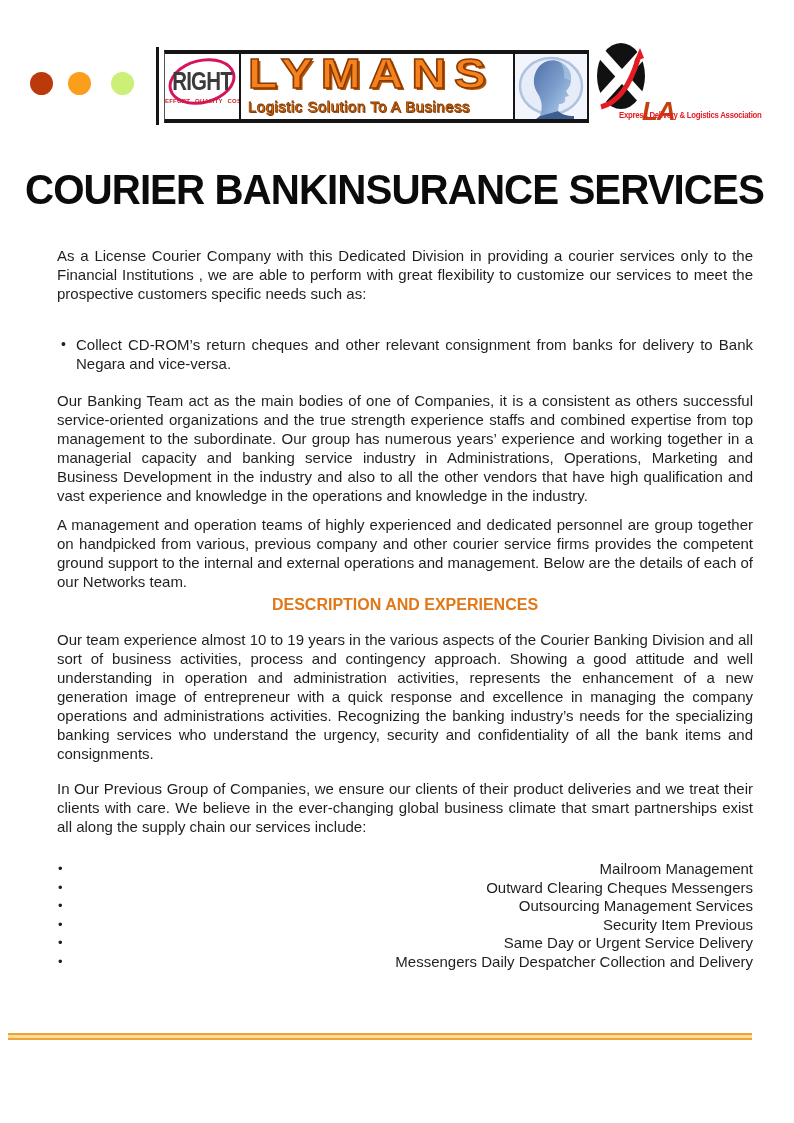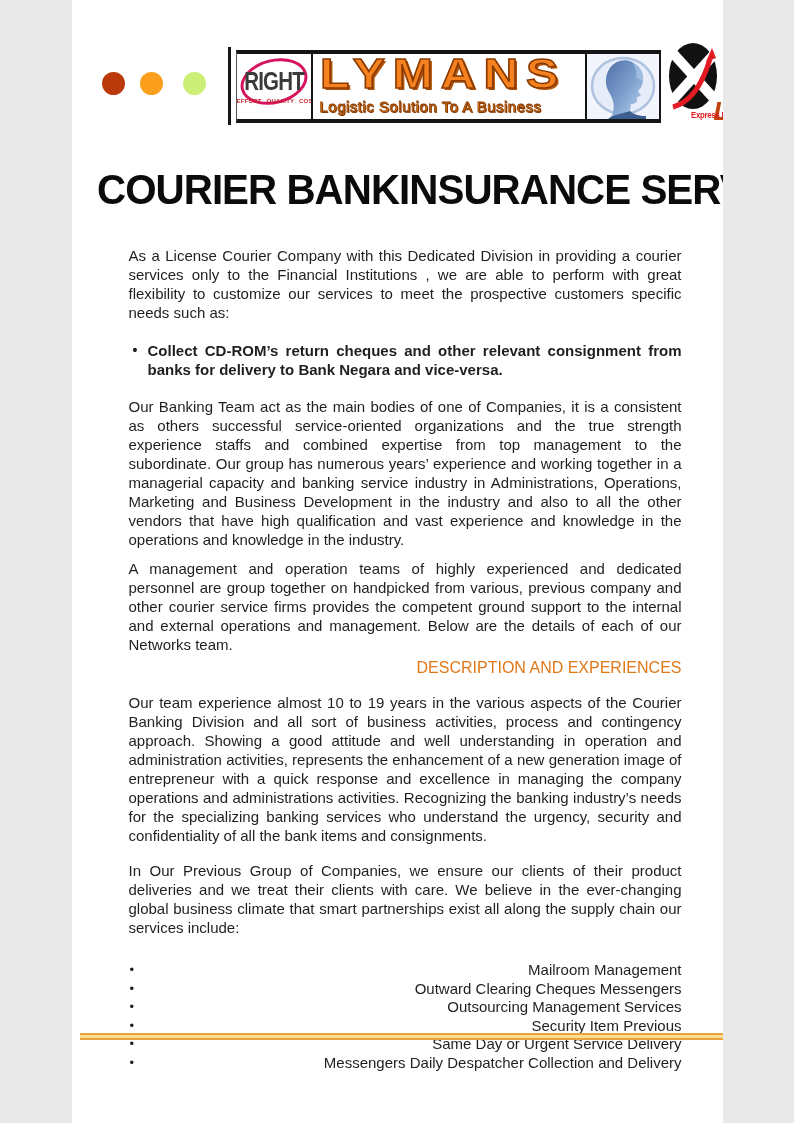--- a/index.html
+++ b/index.html
@@ -1,18 +1,18 @@
 <!DOCTYPE html>
 <html><head>
 <meta charset="utf-8">
 <style>
   * { box-sizing: border-box; }
   html,body { margin:0; padding:0; background:#e9e9e9; }
   .page {
-    position:relative; width:651px; height:1123px; margin:0 auto;
+    position:relative; width:794px; height:1123px; margin:0 auto;
     background:#ffffff; overflow:hidden;
     font-family:"Liberation Sans", sans-serif; color:#1f1f1f;
   }
 
   
   .letterhead { position:relative; height:145px; }
   .dot { position:absolute; top:72px; width:23px; height:23px; border-radius:50%; }
   .dot1 { left:30px;  background:#BB3A0B; }
   .dot2 { left:68px;  background:#FA9E1B; }
   .dot3 { left:111px; background:#CBEF77; }
@@ -75,26 +75,26 @@
   }
 
   
   .doc { margin:0 41px 0 57px; font-size:15px; line-height:19px; text-align:justify; }
   .doc p { margin:0; }
   .doc p.intro { margin-top:33px; }
   .doc p.para2 { margin-top:18px; }
   .doc p.para3 { margin-top:10px; }
   .doc p.p0 { margin-top:16px; }
   h2.sec {
-    margin:5px 0 0 0; font-size:16px; line-height:18px; font-weight:normal;
-    color:#E07818; text-align:right; letter-spacing:0;
+    margin:5px 0 0 0; font-size:16px; line-height:18px; font-weight:bold;
+    color:#E07818; text-align:center; letter-spacing:0;
   }
   h2.sec.h2b { margin-top:10px; }
 
-  ul.blist { list-style:none; margin:19px 0 0 0; padding:0 0 0 19px;font-weight:bold; }
+  ul.blist { list-style:none; margin:32px 0 0 0; padding:0 0 0 19px; }
   ul.blist li { position:relative; margin:0; }
   ul.blist li::before { content:"•"; position:absolute; left:-15px; top:0; font-size:14px; }
   ul.slist { list-style:none; margin:24px 0 0 0; padding:0 0 0 13px; line-height:18px; text-align:right; }
   ul.slist li { position:relative; margin:0 0 0.5px 0; }
   ul.slist li::before { content:"•"; position:absolute; left:-12px; top:0; font-size:13px; }
 
   
   .gold-rule {
     position:absolute; left:8px; top:1033px; width:744px; height:7px;
     background:#FFDD95;

